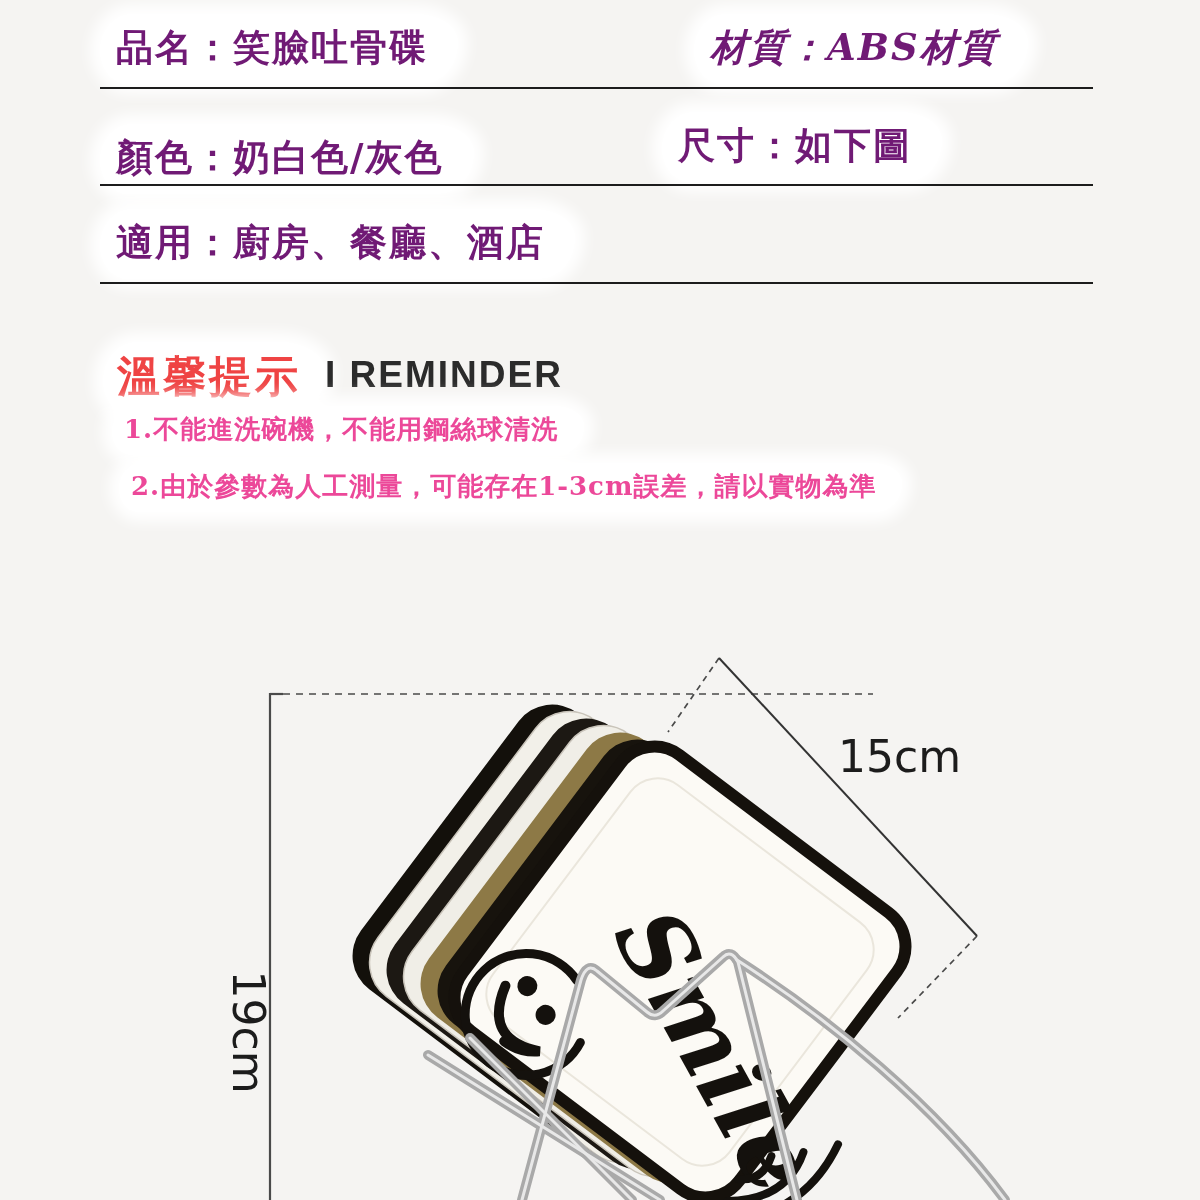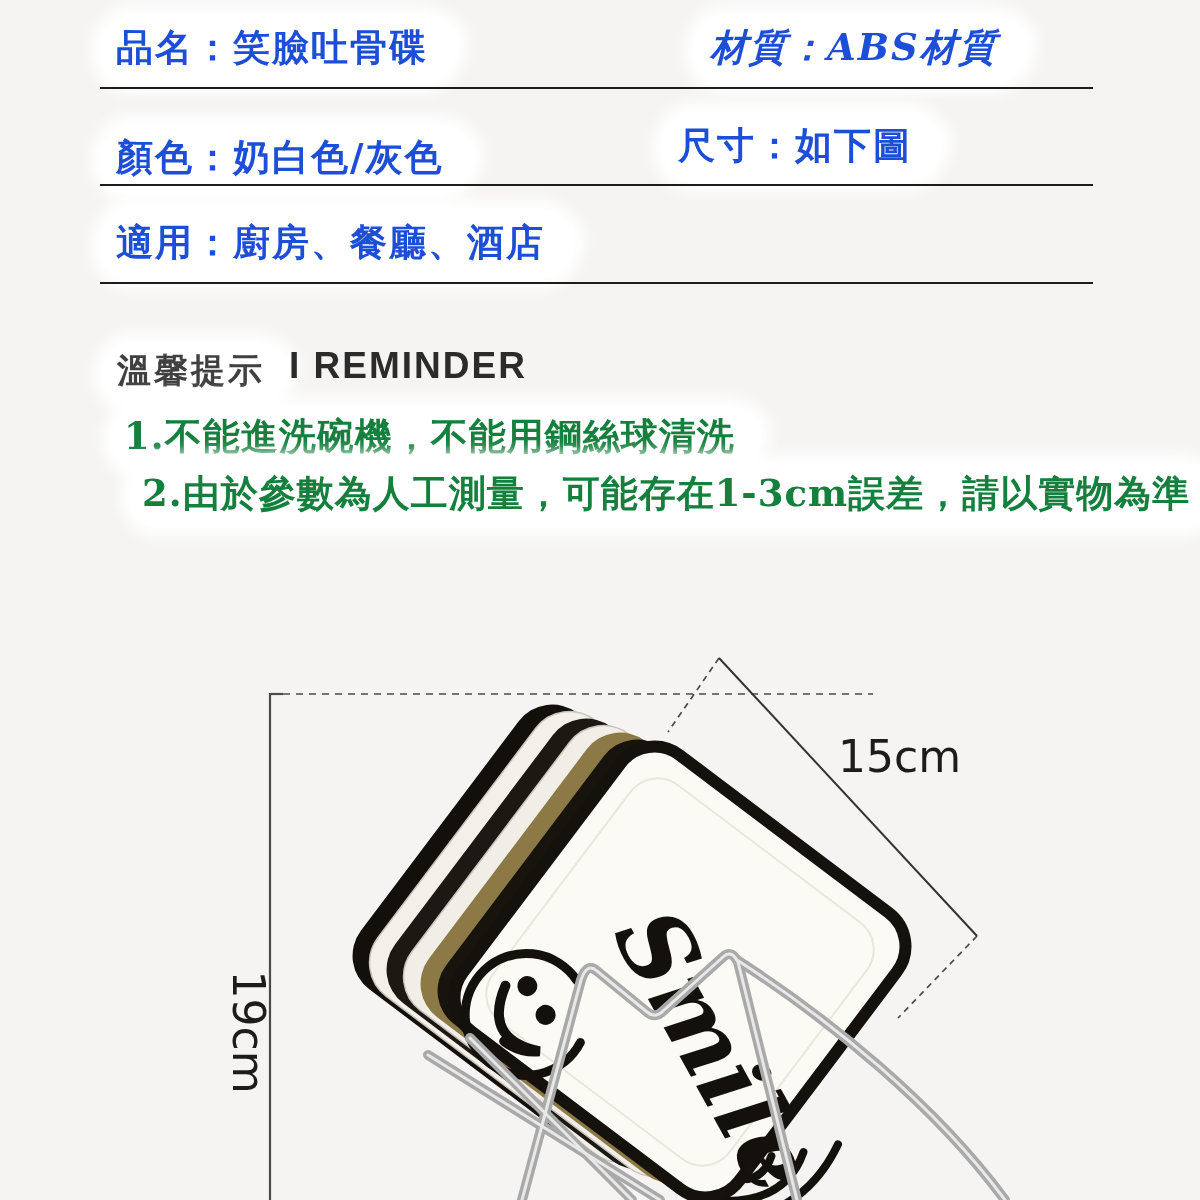--- a/index.html
+++ b/index.html
@@ -12,34 +12,34 @@
   .abs{position:absolute;}
   
   .hl{
     display:inline-block;
     background:#ffffff;
     box-shadow:0 0 14px 10px rgba(255,255,255,0.95);
     border-radius:34px 46px 40px 30px / 40px 30px 44px 36px;
     padding:9px 30px 11px 16px;
   }
   .spec-text{
-    font-size:37px;font-weight:700;letter-spacing:2px;color:#1d4ed8;
+    font-size:37px;font-weight:700;letter-spacing:2px;color:#701a75;
     white-space:nowrap;
   }
   .divider{height:2px;background:#1c1c1c;left:100px;width:993px;}
   .rem-title-cn{
-    font-size:34px;font-weight:700;letter-spacing:3px;color:#404040;
+    font-size:43px;font-weight:700;letter-spacing:3px;color:#ef4444;
   }
   .rem-title-en{
     font-family:"Liberation Sans","DejaVu Sans",sans-serif;
     font-size:37px;font-weight:600;letter-spacing:2px;color:#2b2b2b;
     vertical-align:4px;
   }
   .rem-item{
-    font-size:37px;font-weight:700;letter-spacing:1px;color:#15803d;white-space:nowrap;
+    font-size:26px;font-weight:700;letter-spacing:1px;color:#ec4899;white-space:nowrap;
   }
   .rem-item .hl{padding:6px 26px 8px 12px;}
   svg text{font-family:"DejaVu Sans","Liberation Sans",sans-serif;}
   .dim-label{font-size:44px;fill:#1c1c1c;}
   .smile-text{
     font-family:"DejaVu Serif","Liberation Serif",serif;
     font-style:italic;font-weight:bold;font-size:96px;fill:#14110d;
   }
 </style>
 </head>
@@ -68,21 +68,21 @@
 
 <div class="abs" style="top:342px;left:103px;">
   <span class="hl" style="padding:6px 24px 10px 14px;">
     <span class="rem-title-cn">溫馨提示</span>
   </span><span class="rem-title-en">I REMINDER</span>
 </div>
 
 <div class="abs rem-item" style="top:406px;left:112px;">
   <span class="hl">1.不能進洗碗機，不能用鋼絲球清洗</span>
 </div>
-<div class="abs rem-item" style="top:463px;left:130px;">
+<div class="abs rem-item" style="top:463px;left:119px;">
   <span class="hl">2.由於參數為人工測量，可能存在1-3cm誤差，請以實物為準</span>
 </div>
 
 <div class="abs" style="top:600px;left:0;width:1200px;height:600px;">
 <svg width="1200" height="600" viewBox="0 0 1200 600">
 
   <g stroke="#4a4a4a" fill="none">
     <line x1="270" y1="94" x2="873" y2="94" stroke-width="1.7" stroke-dasharray="7 6"></line>
     <line x1="719" y1="58" x2="668" y2="132" stroke-width="1.7" stroke-dasharray="6 5"></line>
     <line x1="977" y1="336" x2="898" y2="418" stroke-width="1.7" stroke-dasharray="6 5"></line>

